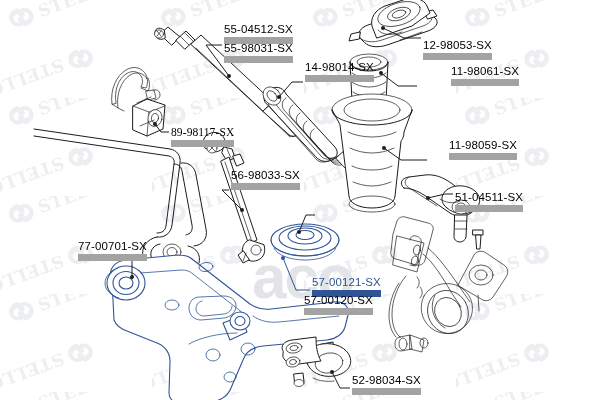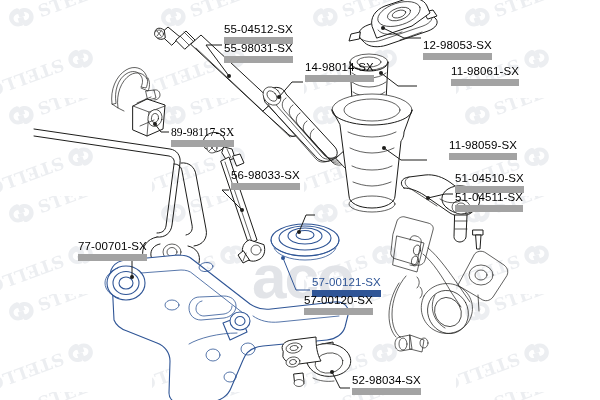--- a/index.html
+++ b/index.html
@@ -389,21 +389,20 @@
     </g>
   </svg>
 
   <div class="lbl" style="left:224px;top:23px;">55-04512-SX</div>
   <div class="lbl" style="left:224px;top:42px;">55-98031-SX</div>
   <div class="lbl" style="left:423px;top:17px;margin-top:22px;">12-98053-SX</div>
   <div class="lbl" style="left:305px;top:61px;">14-98014-SX</div>
   <div class="lbl" style="left:419px;top:65px;margin-left:32px;">11-98061-SX</div>
   <div class="lbl" style="left:429px;top:139px;margin-left:20px;">11-98059-SX</div>
   <div class="lbl" style="left:171px;top:126px;font-family:Liberation Serif, serif;">89-98117-SX</div>
-  <div class="lbl" style="left:455px;top:172px;">51-04510-SX</div>
   <div class="lbl" style="left:455px;top:191px;">51-04511-SX</div>
   <div class="lbl" style="left:231px;top:169px;">56-98033-SX</div>
   <div class="lbl" style="left:78px;top:240px;">77-00701-SX</div>
   <div class="lbl blue" style="left:312px;top:276px;">57-00121-SX</div>
   <div class="lbl" style="left:304px;top:294px;">57-00120-SX</div>
   <div class="lbl" style="left:352px;top:374px;">52-98034-SX</div>
 
 </div>
 
 </body></html>

